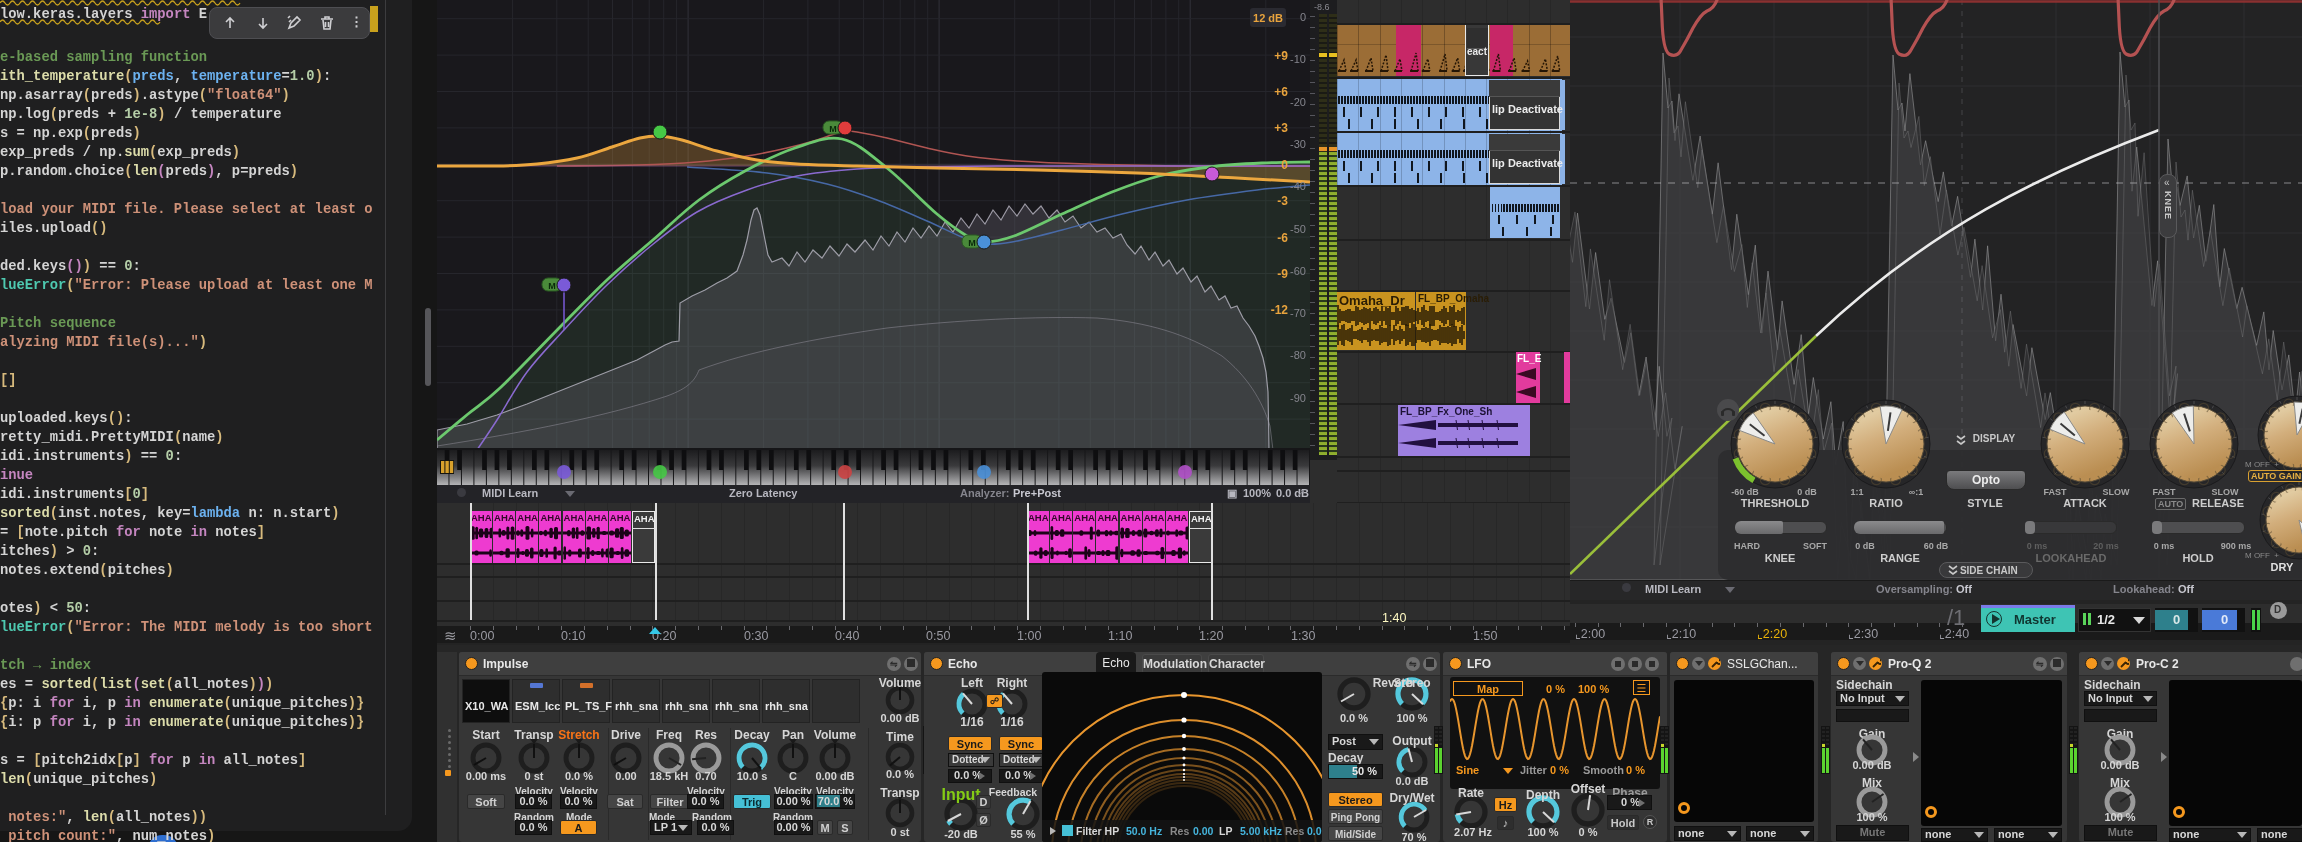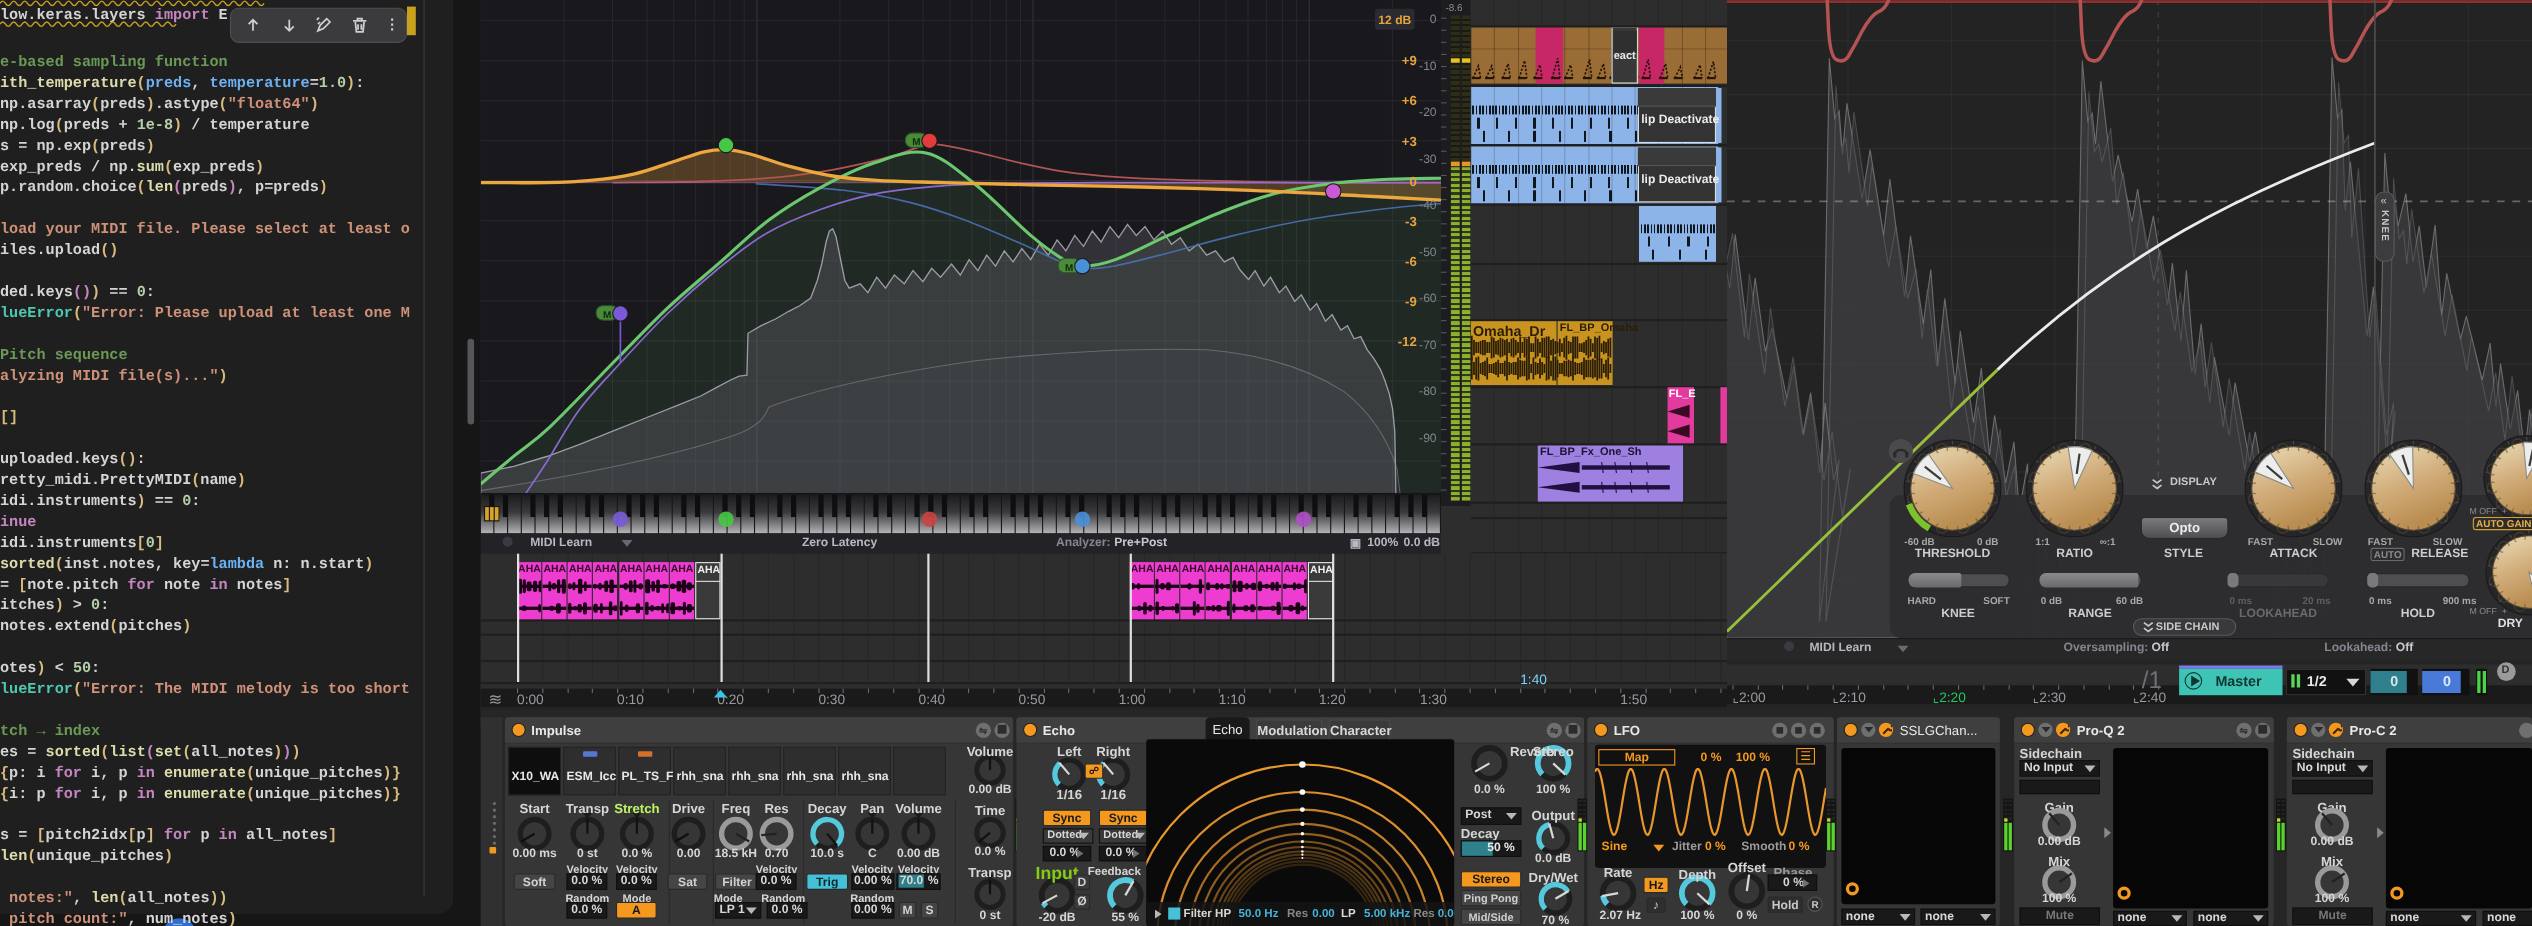--- a/index.html
+++ b/index.html
@@ -635,21 +635,21 @@
 <div class="abs" style="left:33px;top:126px;font-size:12.5px;color:#9a9aa2;font-family:'Liberation Sans',sans-serif">0:00</div>
 <div class="abs" style="left:124px;top:126px;font-size:12.5px;color:#9a9aa2;font-family:'Liberation Sans',sans-serif">0:10</div>
 <div class="abs" style="left:215px;top:126px;font-size:12.5px;color:#9a9aa2;font-family:'Liberation Sans',sans-serif">0:20</div>
 <div class="abs" style="left:307px;top:126px;font-size:12.5px;color:#9a9aa2;font-family:'Liberation Sans',sans-serif">0:30</div>
 <div class="abs" style="left:398px;top:126px;font-size:12.5px;color:#9a9aa2;font-family:'Liberation Sans',sans-serif">0:40</div>
 <div class="abs" style="left:489px;top:126px;font-size:12.5px;color:#9a9aa2;font-family:'Liberation Sans',sans-serif">0:50</div>
 <div class="abs" style="left:580px;top:126px;font-size:12.5px;color:#9a9aa2;font-family:'Liberation Sans',sans-serif">1:00</div>
 <div class="abs" style="left:671px;top:126px;font-size:12.5px;color:#9a9aa2;font-family:'Liberation Sans',sans-serif">1:10</div>
 <div class="abs" style="left:762px;top:126px;font-size:12.5px;color:#9a9aa2;font-family:'Liberation Sans',sans-serif">1:20</div>
 <div class="abs" style="left:854px;top:126px;font-size:12.5px;color:#9a9aa2;font-family:'Liberation Sans',sans-serif">1:30</div>
-<div class="abs" style="left:945px;top:108px;font-size:12.5px;color:#7dd3fc;font-family:'Liberation Sans',sans-serif">1:40</div>
+<div class="abs" style="left:945px;top:108px;font-size:12.5px;color:#fef9c3;font-family:'Liberation Sans',sans-serif">1:40</div>
 <div class="abs" style="left:1036px;top:126px;font-size:12.5px;color:#9a9aa2;font-family:'Liberation Sans',sans-serif">1:50</div>
 <div class="abs" style="left:212px;top:124px;width:0;height:0;border-left:6px solid transparent;border-right:6px solid transparent;border-bottom:7px solid #35c8e8"></div>
 <div class="abs" style="left:7px;top:124px;font-size:15px;color:#9a9aa0;font-family:'Liberation Sans',sans-serif">≋</div>
 <div class="abs" style="left:0;top:140px;width:1133px;height:17px;background:#232323"></div>
 </div>
 <div class="abs" style="left:1570px;top:600px;width:732px;height:60px;background:#2d2d2d;overflow:hidden">
 <div class="abs" style="left:0;top:23px;width:732px;height:17px;background:#1a1a1a"></div>
 <div class="abs" style="left:4.8px;top:23px;width:1px;height:4px;background:#6a6a6e"></div>
       <div class="abs" style="left:27.6px;top:23px;width:1px;height:4px;background:#6a6a6e"></div>
       <div class="abs" style="left:50.4px;top:23px;width:1px;height:4px;background:#6a6a6e"></div>
@@ -665,21 +665,21 @@
       <div class="abs" style="left:278.3px;top:23px;width:1px;height:4px;background:#6a6a6e"></div>
       <div class="abs" style="left:301.1px;top:23px;width:1px;height:4px;background:#6a6a6e"></div>
       <div class="abs" style="left:323.9px;top:23px;width:1px;height:4px;background:#6a6a6e"></div>
       <div class="abs" style="left:346.6px;top:23px;width:1px;height:4px;background:#6a6a6e"></div>
       <div class="abs" style="left:369.4px;top:23px;width:1px;height:4px;background:#6a6a6e"></div>
       <div class="abs" style="left:392.2px;top:23px;width:1px;height:4px;background:#6a6a6e"></div>
       <div class="abs" style="left:415.0px;top:23px;width:1px;height:4px;background:#6a6a6e"></div>
 <div class="abs" style="left:0;top:0;width:732px;height:4px;background:#242424"></div>
 <div class="abs" style="left:5px;top:26px;font-size:12.5px;color:#9a9aa2;font-family:'Liberation Sans',sans-serif">⌞2:00</div>
 <div class="abs" style="left:96px;top:26px;font-size:12.5px;color:#9a9aa2;font-family:'Liberation Sans',sans-serif">⌞2:10</div>
-<div class="abs" style="left:187px;top:26px;font-size:12.5px;color:#22c55e;font-family:'Liberation Sans',sans-serif">⌞2:20</div>
+<div class="abs" style="left:187px;top:26px;font-size:12.5px;color:#eab308;font-family:'Liberation Sans',sans-serif">⌞2:20</div>
 <div class="abs" style="left:278px;top:26px;font-size:12.5px;color:#9a9aa2;font-family:'Liberation Sans',sans-serif">⌞2:30</div>
 <div class="abs" style="left:369px;top:26px;font-size:12.5px;color:#9a9aa2;font-family:'Liberation Sans',sans-serif">⌞2:40</div>
 <div class="abs" style="left:377px;top:5px;width:34px;height:26px;font-size:22px;color:#6f6f74;font-family:'Liberation Sans',sans-serif">/1</div>
 <div class="abs" style="left:411px;top:5px;width:94px;height:3px;background:#7a7ae8"></div>
 <div class="abs" style="left:411px;top:8px;width:94px;height:24px;background:#3ec4b4"></div>
 <div class="abs" style="left:416px;top:11px;width:16px;height:16px;border:1.5px solid #15342f;border-radius:50%"></div>
 <div class="abs" style="left:422px;top:14px;width:0;height:0;border-top:5px solid transparent;border-bottom:5px solid transparent;border-left:8px solid #15342f"></div>
 <div class="abs" style="left:444px;top:12px;font-size:13px;font-weight:bold;color:#103530;font-family:'Liberation Sans',sans-serif">Master</div>
 <div class="abs" style="left:508px;top:8px;width:73px;height:24px;background:#111;border:1px solid #333"></div>
 <div class="abs" style="left:513px;top:13px;width:3px;height:12px;background:#5ad45a"></div>
@@ -1287,21 +1287,21 @@
       <circle cx="441" cy="105" r="12" fill="none" stroke="#1e1e1e" stroke-width="4.6"></circle>
       <line x1="441" y1="105" x2="431.0" y2="113.4" stroke="#111" stroke-width="2"></line>
       <circle cx="441" cy="161" r="12" fill="none" stroke="#1e1e1e" stroke-width="4.6"></circle>
       <line x1="441" y1="161" x2="441.0" y2="148.0" stroke="#111" stroke-width="2"></line>
       <path d="M 437 143 L 445 143 L 441 148 Z" fill="#1a1a1a"></path>
     </svg>
     <div style="position:absolute;top:728px;font-size:12px;color:#d6d6d6;white-space:nowrap;font-family:'Liberation Sans',sans-serif;font-weight:bold;left:486px;transform:translateX(-50%);">Start</div>
     <div style="position:absolute;top:770px;font-size:11px;color:#d6d6d6;white-space:nowrap;font-family:'Liberation Sans',sans-serif;font-weight:bold;left:486px;transform:translateX(-50%);">0.00 ms</div>
     <div style="position:absolute;top:728px;font-size:12px;color:#d6d6d6;white-space:nowrap;font-family:'Liberation Sans',sans-serif;font-weight:bold;left:534px;transform:translateX(-50%);">Transp</div>
     <div style="position:absolute;top:770px;font-size:11px;color:#d6d6d6;white-space:nowrap;font-family:'Liberation Sans',sans-serif;font-weight:bold;left:534px;transform:translateX(-50%);">0 st</div>
-    <div style="position:absolute;top:728px;font-size:12px;color:#bef264;white-space:nowrap;font-family:'Liberation Sans',sans-serif;font-weight:bold;left:579px;transform:translateX(-50%);">Stretch</div>
+    <div style="position:absolute;top:728px;font-size:12px;color:#f97316;white-space:nowrap;font-family:'Liberation Sans',sans-serif;font-weight:bold;left:579px;transform:translateX(-50%);">Stretch</div>
     <div style="position:absolute;top:770px;font-size:11px;color:#d6d6d6;white-space:nowrap;font-family:'Liberation Sans',sans-serif;font-weight:bold;left:579px;transform:translateX(-50%);">0.0 %</div>
     <div style="position:absolute;top:728px;font-size:12px;color:#d6d6d6;white-space:nowrap;font-family:'Liberation Sans',sans-serif;font-weight:bold;left:626px;transform:translateX(-50%);">Drive</div>
     <div style="position:absolute;top:770px;font-size:11px;color:#d6d6d6;white-space:nowrap;font-family:'Liberation Sans',sans-serif;font-weight:bold;left:626px;transform:translateX(-50%);">0.00</div>
     <div style="position:absolute;top:728px;font-size:12px;color:#d6d6d6;white-space:nowrap;font-family:'Liberation Sans',sans-serif;font-weight:bold;left:669px;transform:translateX(-50%);">Freq</div>
     <div style="position:absolute;top:770px;font-size:11px;color:#d6d6d6;white-space:nowrap;font-family:'Liberation Sans',sans-serif;font-weight:bold;left:669px;transform:translateX(-50%);">18.5 kH</div>
     <div style="position:absolute;top:728px;font-size:12px;color:#d6d6d6;white-space:nowrap;font-family:'Liberation Sans',sans-serif;font-weight:bold;left:706px;transform:translateX(-50%);">Res</div>
     <div style="position:absolute;top:770px;font-size:11px;color:#d6d6d6;white-space:nowrap;font-family:'Liberation Sans',sans-serif;font-weight:bold;left:706px;transform:translateX(-50%);">0.70</div>
     <div style="position:absolute;top:728px;font-size:12px;color:#d6d6d6;white-space:nowrap;font-family:'Liberation Sans',sans-serif;font-weight:bold;left:752px;transform:translateX(-50%);">Decay</div>
     <div style="position:absolute;top:770px;font-size:11px;color:#d6d6d6;white-space:nowrap;font-family:'Liberation Sans',sans-serif;font-weight:bold;left:752px;transform:translateX(-50%);">10.0 s</div>
     <div style="position:absolute;top:728px;font-size:12px;color:#d6d6d6;white-space:nowrap;font-family:'Liberation Sans',sans-serif;font-weight:bold;left:793px;transform:translateX(-50%);">Pan</div>

